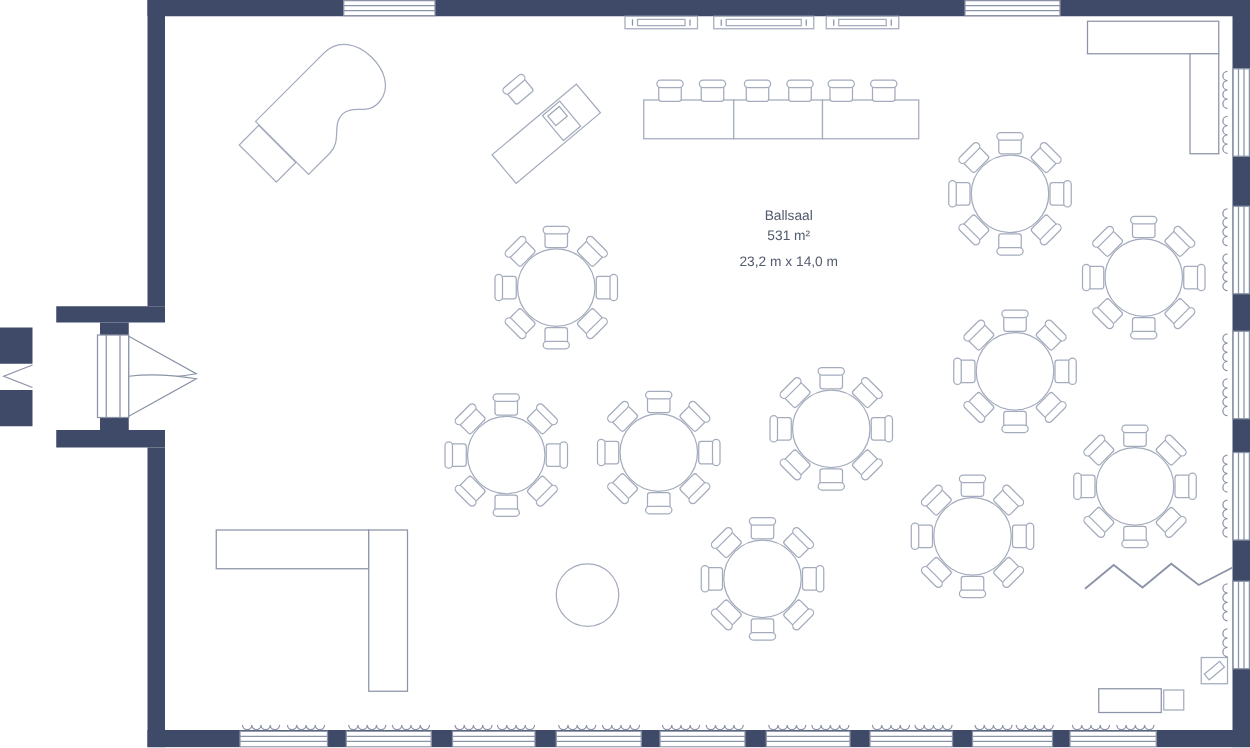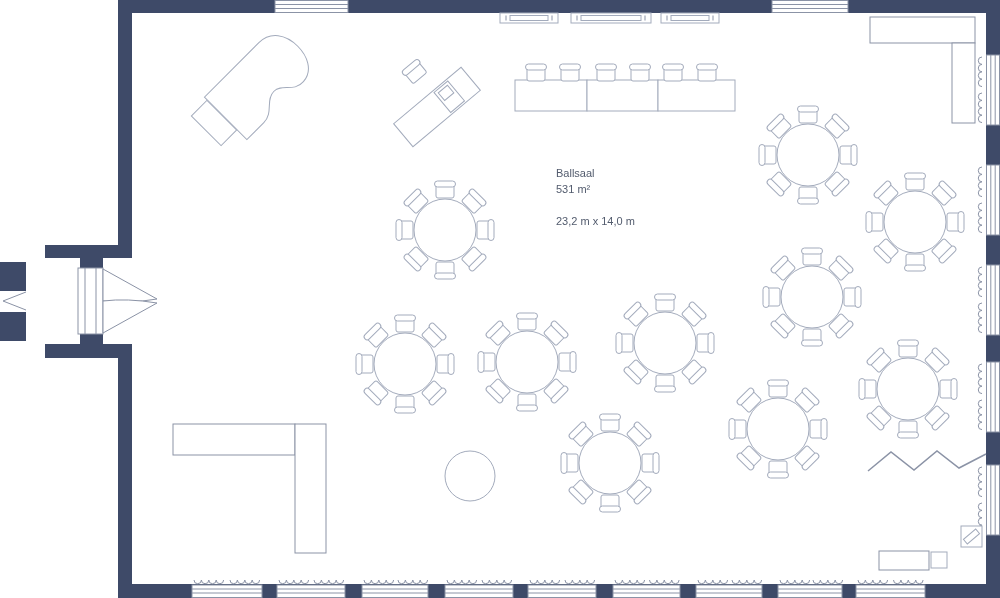--- a/index.html
+++ b/index.html
@@ -7,23 +7,23 @@
   .stage svg{position:absolute;left:0;top:0;}
   .wall{fill:var(--wall);}
   .win{fill:#fff;stroke:var(--strokeD);stroke-width:1;}
   .wl{stroke:var(--strokeD);stroke-width:1;fill:none;}
   .f{fill:#fff;stroke:var(--stroke);stroke-width:1;}
   .fd{stroke:var(--strokeD);}
   .curt{fill:none;stroke:var(--strokeD);stroke-width:1;}
   .zig{fill:none;stroke:var(--strokeD);stroke-width:1.5;}
   .leaf{fill:#fff;stroke:var(--strokeD);stroke-width:1;}
   .chev{fill:#fff;stroke:var(--strokeD);stroke-width:1;}
-  .room-label{position:absolute;left:556px;top:166px;width:150px;
+  .room-label{position:absolute;left:556px;top:166px;width:150px;text-align:center;
     font-family:"Liberation Sans",sans-serif;font-size:11px;line-height:1.45;color:var(--text);}
-  .room-label .dim{margin-top:16px;}
+  .room-label .dim{margin-top:5px;}
 </style>
 </head>
 <body>
 
 <div class="stage">
   <svg id="plan" width="1000" height="598" viewBox="0 0 1000 598">
       <rect x="118" y="0" width="882" height="13" class="wall"></rect>
       <rect x="986" y="0" width="14" height="598" class="wall"></rect>
       <rect x="118" y="584" width="882" height="14" class="wall"></rect>
       <rect x="118" y="0" width="14" height="245" class="wall"></rect>

